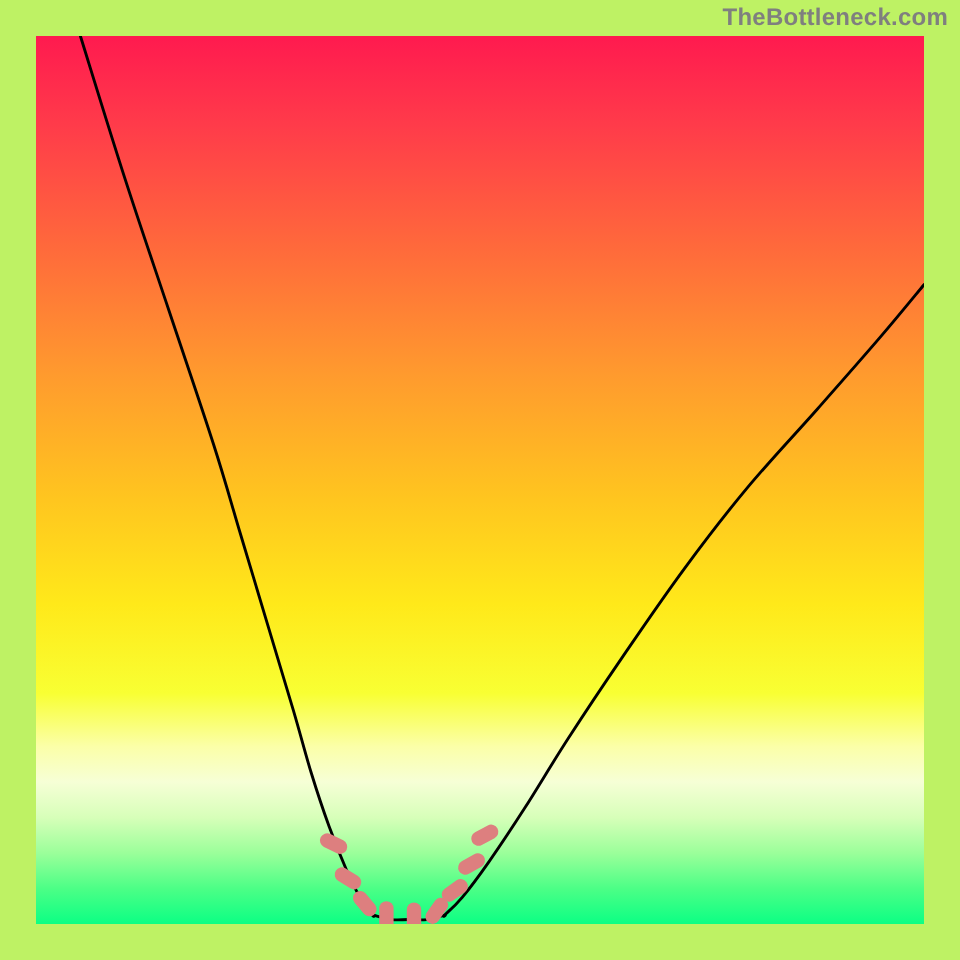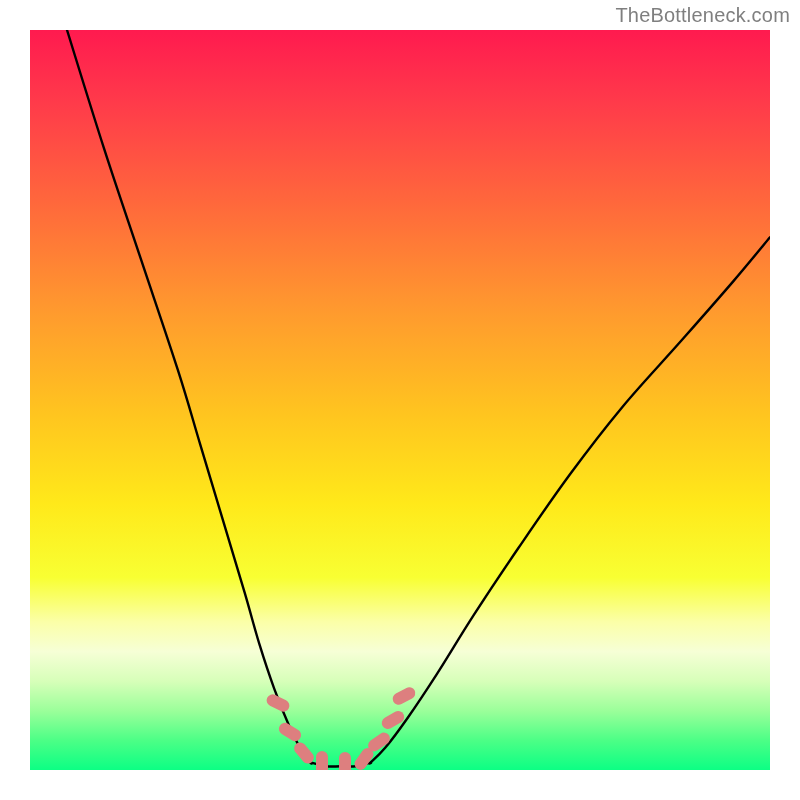--- a/index.html
+++ b/index.html
@@ -8,21 +8,22 @@
     width: 800px;
     height: 800px;
     overflow: hidden;
     background: #000;
     font-family: Arial, Helvetica, sans-serif;
   }
   .stage {
     position: relative;
     width: 800px;
     height: 800px;
-    background: #ffffff;
+    background: #bef264;
+    font-weight: bold;
   }
   .plot {
     position: absolute;
     left: 30px;
     top: 30px;
     width: 740px;
     height: 740px;
     overflow: hidden;
   }
   .gradient {

